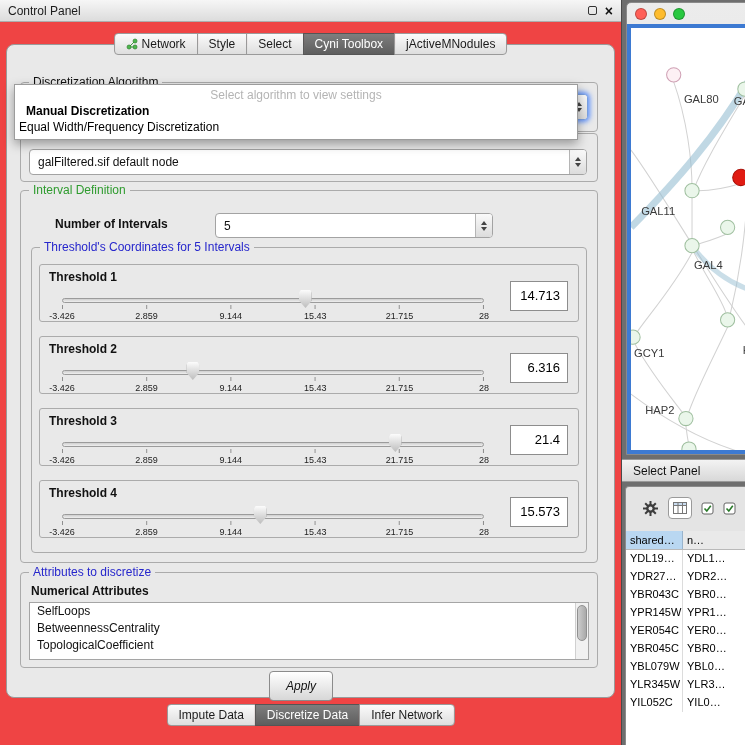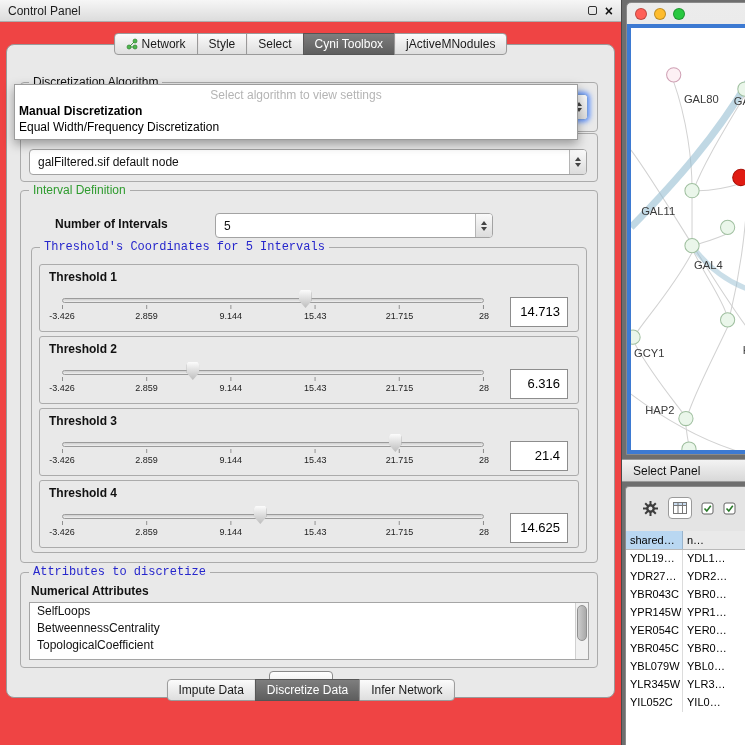--- a/index.html
+++ b/index.html
@@ -15,34 +15,34 @@
   .win-btns { display:flex; align-items:center; gap:8px; }
   .float-ic { width:9px; height:9px; border:1.5px solid #333; border-radius:2px; display:inline-block; }
   .close-ic { font-size:14px; font-weight:bold; color:#111; line-height:1; }
 
   .cp-inner { position:absolute; left:6px; top:44px; right:6px; bottom:47px;
     border:1px solid #9a9a9a; border-radius:8px; background:#e9e9e9; }
 
   
   .tabbar { position:absolute; display:flex; z-index:3; }
   .tabbar.top { top:33px; left:50%; transform:translateX(-50%);text-align:right; }
-  .tabbar.bottom { top:679px; left:50%; transform:translateX(-50%);text-align:center; }
+  .tabbar.bottom { top:704px; left:50%; transform:translateX(-50%);text-align:center; }
   .tab { height:22px; display:flex; align-items:center; gap:4px; padding:0 11px;
     font-size:12px; color:#1a1a1a; background:linear-gradient(#fbfbfb,#dedede);
     border:1px solid #9a9a9a; margin-left:-1px; white-space:nowrap; }
   .tab:first-child { border-radius:4px 0 0 4px; margin-left:0; }
   .tab:last-child { border-radius:0 4px 4px 0; }
   .tab.selected { background:linear-gradient(#7e7e7e,#5e5e5e); color:#fff; border-color:#555; }
 
   
   .group { position:absolute; border:1px solid #ababab; border-radius:4px; }
   .gtitle { position:absolute; top:-8px; left:8px; background:#e9e9e9; padding:0 4px;
     font-size:12px; color:#111; white-space:nowrap; }
   .gtitle.green { color:#2e9b2e; }
-  .gtitle.blue { color:#2626cc;font-family:Liberation Mono, monospace; }
+  .gtitle.blue { color:#2626cc; }
 
   
   .combo { position:absolute; background:#fff; border:1px solid #a3a3a3; border-radius:4px;
     display:flex; align-items:center; font-size:12px; color:#111; }
   .combo .cval { flex:1; padding:0 8px; overflow:hidden; white-space:nowrap; }
   .stepper { width:17px; align-self:stretch; border-left:1px solid #b5b5b5;
     background:linear-gradient(#fafafa,#dcdcdc); border-radius:0 3px 3px 0;
     display:flex; flex-direction:column; align-items:center; justify-content:center; gap:2px; }
   .tri-up { width:0; height:0; border-left:3.5px solid transparent; border-right:3.5px solid transparent; border-bottom:4px solid #444; }
   .tri-dn { width:0; height:0; border-left:3.5px solid transparent; border-right:3.5px solid transparent; border-top:4px solid #444; }
@@ -50,49 +50,49 @@
   .algo-group { left:20px; top:82px; width:578px; height:50px; }
   .algo-combo { left:28px; top:94px; width:560px; height:26px; z-index:1;
     box-shadow:0 0 5px 2px rgba(70,130,255,.85); border-color:#7aa0e0; }
 
   
   .popup { position:absolute; left:14px; top:84px; width:564px; z-index:10;
     background:#fff; border:1px solid #9c9c9c; box-shadow:0 4px 10px rgba(0,0,0,.35);
     padding:2px 0 4px 0; }
   .popup .ph { font-size:12px; color:#b4b4b4; text-align:center; height:16px; line-height:16px; }
   .popup .opt { font-size:12px; color:#000; height:16px; line-height:16px; padding-left:4px; }
-  .popup .opt.bold { font-weight:bold; }
+  .popup .opt.bold { font-weight:bold;margin-left:7px; }
 
   .td-group { left:20px; top:133px; width:578px; height:49px; }
   .td-combo { left:8px; top:15px; right:10px; height:26px; }
 
   .int-group { left:20px; top:190px; width:578px; height:373px; }
   .num-label { position:absolute; left:34px; top:26px; font-size:12px; font-weight:bold; color:#111; }
   .num-combo { left:194px; top:22px; width:278px; height:25px; }
   .thr-group { left:10px; top:56px; width:556px; height:306px; background:#e9e9e9; }
 
-  .thr-panel { position:absolute; left:7px; width:540px; height:68px;
+  .thr-panel { position:absolute; left:7px; width:540px; height:58px;
     border:1px solid #ababab; border-radius:3px; }
   .thr-label { position:absolute; left:9px; top:5px; font-size:12px; font-weight:bold; color:#111; }
   .slider-wrap { position:absolute; left:16px; top:24px; right:88px; height:40px;text-align:right; }
   .rail { position:absolute; left:6px; right:6px; top:0; height:20px; }
   .track { position:absolute; left:0; right:0; top:9px; height:5px;
     background:linear-gradient(#cfcfcf,#efefef); border:1px solid #9b9b9b; border-radius:3px; }
   .ticks { position:absolute; left:0; right:0; top:16px; height:4px;
     background-image:linear-gradient(90deg,#8f8f8f 1px,transparent 1px);
     background-size:20% 100%; border-right:1px solid #8f8f8f; }
   .thumb { position:absolute; top:1px; width:13px; height:18px; transform:translateX(-50%);
     background:linear-gradient(#fcfcfc,#bdbdbd);
     clip-path:polygon(14% 0%,86% 0%,100% 16%,100% 58%,50% 100%,0% 58%,0% 16%);
     filter:drop-shadow(0 0 1px #777); }
   .scale { position:absolute; left:6px; right:6px; top:22px; height:12px; font-size:9px; color:#222; }
   .scale span { position:absolute; transform:translateX(-50%); white-space:nowrap; }
   .value-box { position:absolute; right:10px; top:16px; width:58px; height:30px;
     background:#fff; border:1px solid #8d8d8d; font-size:13px; color:#000;
-    text-align:right; padding:6px 7px 0 0;margin-top:16px; }
+    text-align:right; padding:6px 7px 0 0; }
 
   .attrs-group { left:20px; top:572px; width:578px; height:96px; }
   .attrs-sub { position:absolute; left:10px; top:11px; font-size:12px; font-weight:bold; color:#111; }
   .listbox { position:absolute; left:8px; top:29px; right:8px; height:58px;
     background:#fff; border:1px solid #a5a5a5; overflow:hidden; }
   .listbox .li { font-size:12px; color:#111; padding:1px 0 1px 7px; height:17px; line-height:15px; }
   .vscroll { position:absolute; right:0; top:0; bottom:0; width:13px; background:#f1f1f1;
     border-left:1px solid #d0d0d0; }
   .vthumb { position:absolute; left:1px; right:1px; top:2px; height:36px; border-radius:5px;
     background:linear-gradient(90deg,#cdcdcd,#a9a9a9); border:1px solid #909090; }
@@ -287,21 +287,21 @@
           </div>
           <div class="scale">
             <span style="left:0%">-3.426</span>
             <span style="left:20%">2.859</span>
             <span style="left:40%">9.144</span>
             <span style="left:60%">15.43</span>
             <span style="left:80%">21.715</span>
             <span style="left:100%">28</span>
           </div>
         </div>
-        <div class="value-box">14.625</div>
+        <div class="value-box">15.573</div>
       </div>
     </div>
   </div>
 
   <div class="group attrs-group">
     <span class="gtitle blue">Attributes to discretize</span>
     <span class="attrs-sub">Numerical Attributes</span>
     <div class="listbox">
       <div class="li">SelfLoops</div>
       <div class="li">BetweennessCentrality</div>

